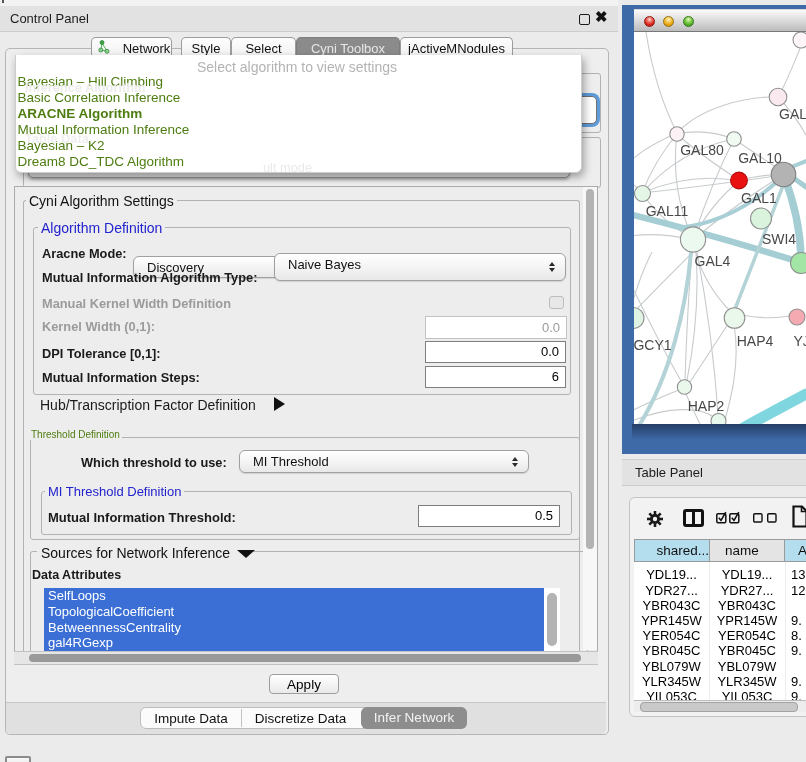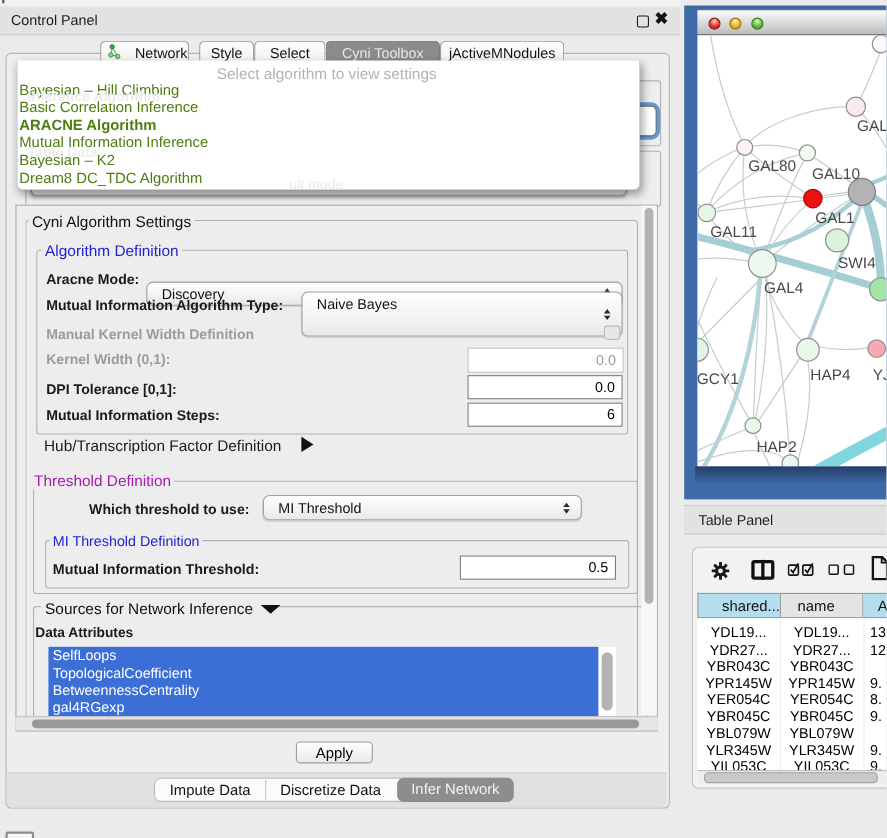--- a/index.html
+++ b/index.html
@@ -71,38 +71,38 @@
 
 <div class="grp" style="left:33px;top:227px;width:536px;height:166px;"></div>
 <div class="gtit" style="left:38px;top:219.5px;font-size:14px;color:#2222cf;">Algorithm Definition</div>
 
 <div class="lbl" style="left:42px;top:246px;">Aracne Mode:</div>
 <div class="combo" style="left:133px;top:256px;width:433px;height:22px;box-sizing:border-box;">
     <span class="tx">Discovery</span>
     <span class="spin"></span>
   </div>
 <div class="lbl" style="left:42px;top:270px;">Mutual Information Algorithm Type:</div>
-<div class="combo" style="left:274px;top:265px;width:292px;height:41px;box-sizing:border-box;">
+<div class="combo" style="left:274px;top:253px;width:292px;height:28px;box-sizing:border-box;">
     <span class="tx">Naive Bayes</span>
     <span class="spin"></span>
   </div>
 <div class="lbl dis" style="left:42px;top:296px;">Manual Kernel Width Definition</div>
 <div class="abs" style="left:549px;top:296px;width:15px;height:13px;background:#e7e7e7;border:1px solid #bcbcbc;border-radius:3px;box-sizing:border-box;"></div>
 <div class="lbl dis" style="left:42px;top:319px;">Kernel Width (0,1):</div>
 <div class="field" style="left:425px;top:316px;width:142px;height:23px;border-color:#c2c2c2;color:#9b9b9b;line-height:21px;">0.0</div>
 <div class="lbl" style="left:42px;top:346px;">DPI Tolerance [0,1]:</div>
 <div class="field" style="left:425px;top:341px;width:141px;height:22px;line-height:20px;">0.0</div>
 <div class="lbl" style="left:42px;top:370px;">Mutual Information Steps:</div>
 <div class="field" style="left:425px;top:366px;width:141px;height:22px;line-height:20px;">6</div>
 
 <div class="abs" style="left:40px;top:396.5px;font-size:14px;color:#1a1a1a;white-space:nowrap;">Hub/Transcription Factor Definition</div>
 <div class="abs" style="left:274px;top:397px;width:0;height:0;border-top:7px solid transparent;border-bottom:7px solid transparent;border-left:11px solid #111;"></div>
 
 <div class="grp" style="left:30px;top:437px;width:548px;height:101px;"></div>
-<div class="gtit" style="left:30px;top:428.5px;font-size:14px;color:#a21caf;padding:0 2px 0 1px;">Threshold Definition</div>
+<div class="gtit" style="left:30px;top:428.5px;font-size:10px;color:#4d7c0f;padding:0 2px 0 1px;">Threshold Definition</div>
 <div class="lbl" style="left:81px;top:455px;">Which threshold to use:</div>
 <div class="combo" style="left:239px;top:450px;width:290px;height:23px;box-sizing:border-box;">
     <span class="tx">MI Threshold</span>
     <span class="spin"></span>
   </div>
 
 <div class="grp" style="left:41px;top:491px;width:529px;height:42px;"></div>
 <div class="gtit" style="left:45px;top:483.5px;font-size:13px;color:#2222cf;">MI Threshold Definition</div>
 <div class="lbl" style="left:48px;top:510px;font-size:13px;">Mutual Information Threshold:</div>
 <div class="field" style="left:418px;top:505px;width:142px;height:22px;line-height:20px;">0.5</div>

